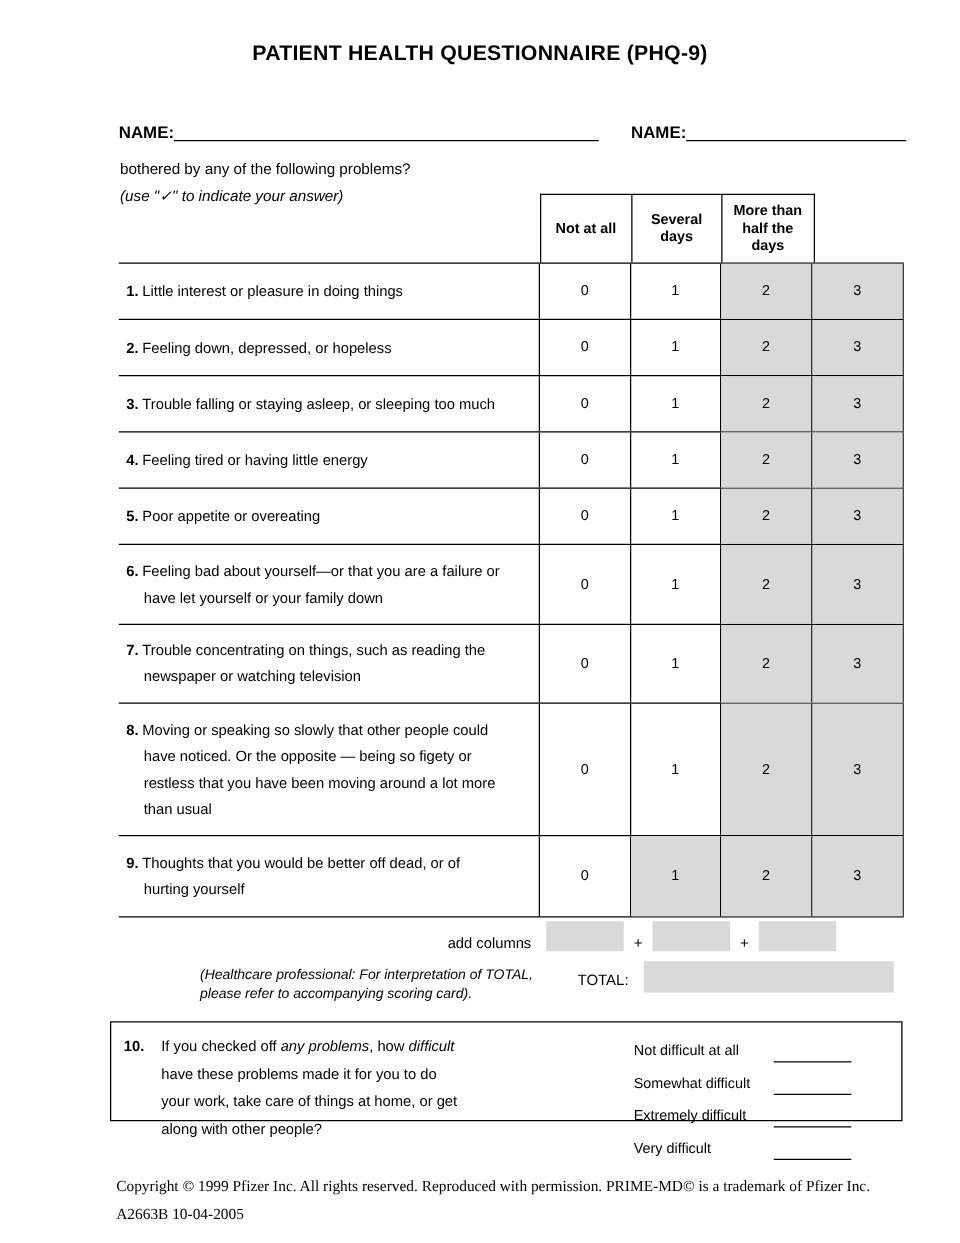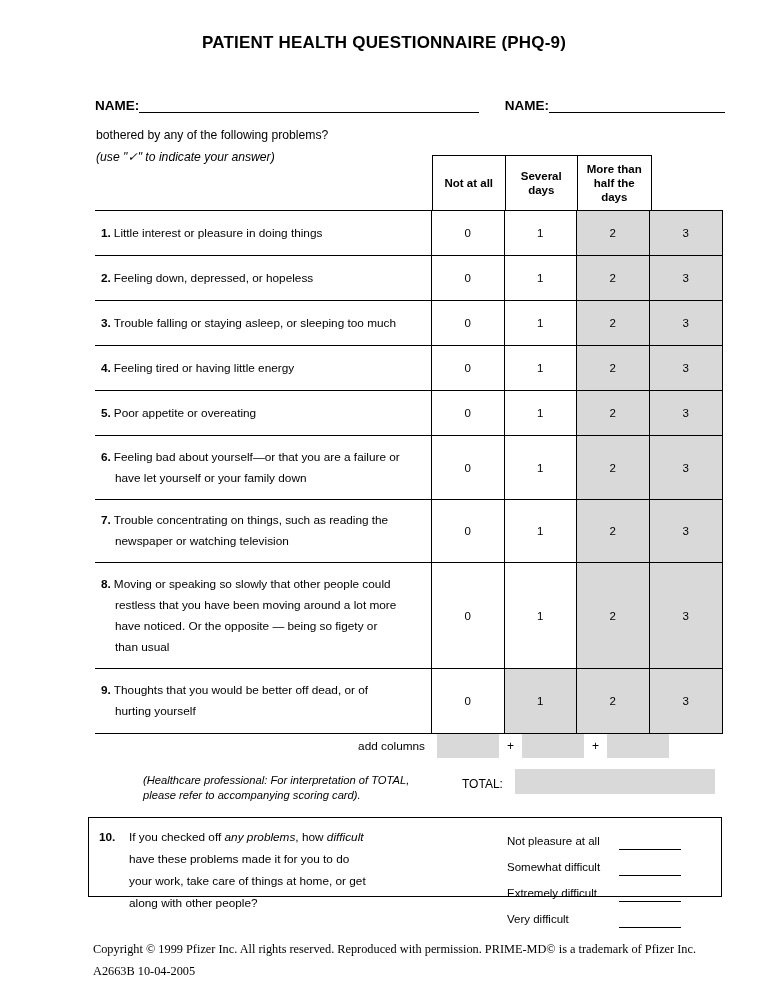--- a/index.html
+++ b/index.html
@@ -135,42 +135,42 @@
   }
 
   
   .addrow {
     position: absolute;
     left: 95px;
     top: 731px;
     width: 628px;
     height: 30px;
     display: flex;
-    align-items: center;
+    align-items: flex-end;
   }
   .addlabel {
     width: 342px;
     text-align: right;
     padding-right: 12px;
     box-sizing: border-box;
     font-size: 11.8px;
   }
   .addbox {
     width: 62px;
     height: 24px;
     background: #d9d9d9;
   }
   .plus {
     width: 23px;
     text-align: center;
     font-size: 12px;
   }
   .hcnote {
     position: absolute;
-    left: 143px;
+    left: 160px;
     top: 773px;
     width: 312px;
     font-size: 11.2px;
     font-style: italic;
     line-height: 14.5px;
   }
   .totallabel {
     position: absolute;
     left: 462px;
     top: 777px;
@@ -386,22 +386,22 @@
         <div class="sc">1</div>
         <div class="sc shaded">2</div>
         <div class="sc shaded">3</div>
       </div>
     </div>
 
     <div class="qrow" style="height:105px">
       <div class="qcell-text">
         <div>
           <div><span class="qnum">8.</span><span>Moving or speaking so slowly that other people could</span></div>
+          <div style="padding-left:14px"><span>have noticed. Or the opposite — being so figety or</span></div>
           <div style="padding-left:14px"><span>restless that you have been moving around a lot more</span></div>
-          <div style="padding-left:14px"><span>have noticed. Or the opposite — being so figety or</span></div>
           <div style="padding-left:14px"><span>than usual</span></div>
         </div>
       </div>
       <div class="scorewrap">
         <div class="sc">0</div>
         <div class="sc">1</div>
         <div class="sc shaded">2</div>
         <div class="sc shaded">3</div>
       </div>
     </div>
@@ -445,21 +445,21 @@
       <div>
         <span>If you checked off </span><span style="font-style:italic">any problems</span><span>, how </span><span style="font-style:italic">difficult</span>
       </div>
       <div>have these problems made it for you to do</div>
       <div>your work, take care of things at home, or get</div>
       <div>along with other people?</div>
     </div>
 
     <div class="q10lines">
       <div class="diffrow">
-        <div class="difflabel">Not pleasure at all</div>
+        <div class="difflabel">Not difficult at all</div>
         <div class="diffrule"></div>
       </div>
       <div class="diffrow">
         <div class="difflabel">Somewhat difficult</div>
         <div class="diffrule"></div>
       </div>
       <div class="diffrow">
         <div class="difflabel">Extremely difficult</div>
         <div class="diffrule"></div>
       </div>

